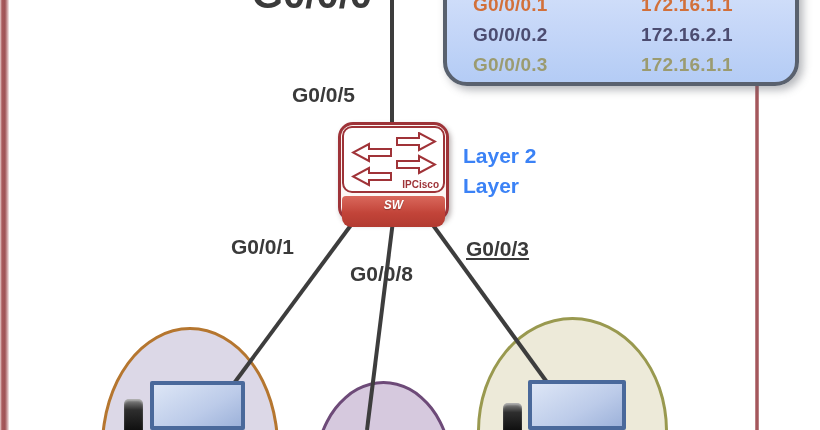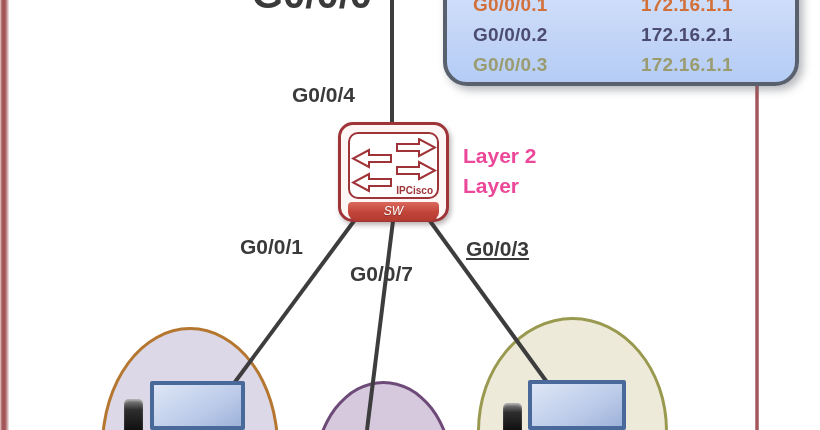--- a/index.html
+++ b/index.html
@@ -34,35 +34,35 @@
     position:absolute; z-index:4; border:4px solid #4a699b; border-radius:2px;
     background:linear-gradient(150deg,#dde6f6 0%,#bccbe9 60%,#9db2da 100%);
   }
   .monitor-left  { left:150px; top:381px; width:95px; height:49px; }
   .monitor-right { left:528px; top:380px; width:98px; height:50px; }
 
   
   .switch-icon {
     position:absolute; left:338px; top:122px; width:111px; height:100px; z-index:5;
     border:3px solid #9e3338; border-radius:15px; background:#fdf6f4;
-    box-shadow:2px 3px 5px rgba(60,40,40,0.35); padding:7px;
+    box-shadow:2px 3px 5px rgba(60,40,40,0.35); padding:1px;
   }
   .switch-panel {
     position:relative; height:67px; background:#ffffff;
     border:2.5px solid #9e3338; border-radius:10px;
   }
   .switch-panel svg { display:block; margin:4px auto 0; }
   .switch-brand {
     position:absolute; right:4px; bottom:1px; font-size:10px; font-weight:bold;
     color:#9e3338; letter-spacing:0;
   }
   .switch-band {
-    margin-top:3px; height:19px; border-radius:4px 4px 9px 9px;
+    margin-top:3px; height:31px; border-radius:4px 4px 9px 9px;
     background:linear-gradient(to bottom,#da685c 0%,#c24439 55%,#b23a30 100%);
-    color:#ffffff; font-weight:normal; font-style:italic; font-size:12px;
+    color:#ffffff; font-weight:bold; font-style:italic; font-size:12px;
     text-align:center; line-height:19px; text-shadow:0 1px 1px rgba(0,0,0,0.3);
   }
 
   
   .callout {
     position:absolute; left:443px; top:-46px; width:356px; height:132px; z-index:6;
     border:4px solid #59616e; border-radius:24px;
     background:linear-gradient(to bottom,#dbe6fb 0%,#c6d7f8 55%,#b4ccf5 100%);
     box-shadow:4px 4px 8px rgba(90,95,105,0.45);
     overflow:hidden;
@@ -73,30 +73,30 @@
   .callout-row:nth-child(1) { color:#d2703a; }
   .callout-row:nth-child(2) { color:#4c4c70; }
   .callout-row:nth-child(3) { color:#9b9b70; }
 
   
   .port-label {
     position:absolute; z-index:5; font-size:21px; font-weight:bold; color:#3a3a3a;
     white-space:nowrap;
   }
   .label-g0004 { left:292px; top:83px; }
-  .label-g0001 { left:240px; top:235px; }
+  .label-g0001 { left:231px; top:235px; }
   .label-g0002 { left:350px; top:262px; }
   .label-g0003 { left:466px; top:237px;text-decoration:underline; }
   .label-uplink-cropped {
     position:absolute; left:252px; top:-26px; z-index:5;
     font-size:40px; font-weight:bold; color:#3a3a3a; line-height:40px; white-space:nowrap;
   }
   .switch-caption {
     position:absolute; left:463px; top:141px; z-index:5;
-    font-size:21px; font-weight:bold; color:#ec4899; line-height:30px;
+    font-size:21px; font-weight:bold; color:#3b82f6; line-height:30px;
   }
 </style>
 </head>
 <body>
 
 <div class="canvas">
 
   <div class="left-stripe"></div>
 
   <svg class="lines" width="820" height="430" viewBox="0 0 820 430">
@@ -142,23 +142,23 @@
         <span class="cell-ip">172.16.2.1</span>
       </div>
       <div class="callout-row">
         <span class="cell-if">G0/0/0.3</span>
         <span class="cell-ip">172.16.1.1</span>
       </div>
     </div>
   </div>
 
   <div class="label-uplink-cropped">G0/0/0</div>
-  <div class="port-label label-g0004">G0/0/4</div>
+  <div class="port-label label-g0004">G0/0/5</div>
   <div class="port-label label-g0001">G0/0/1</div>
-  <div class="port-label label-g0002">G0/0/7</div>
+  <div class="port-label label-g0002">G0/0/8</div>
   <div class="port-label label-g0003">G0/0/3</div>
 
   <div class="switch-caption">
     <div>Layer 2</div>
     <div>Layer</div>
   </div>
 
 </div>
 
 </body></html>

